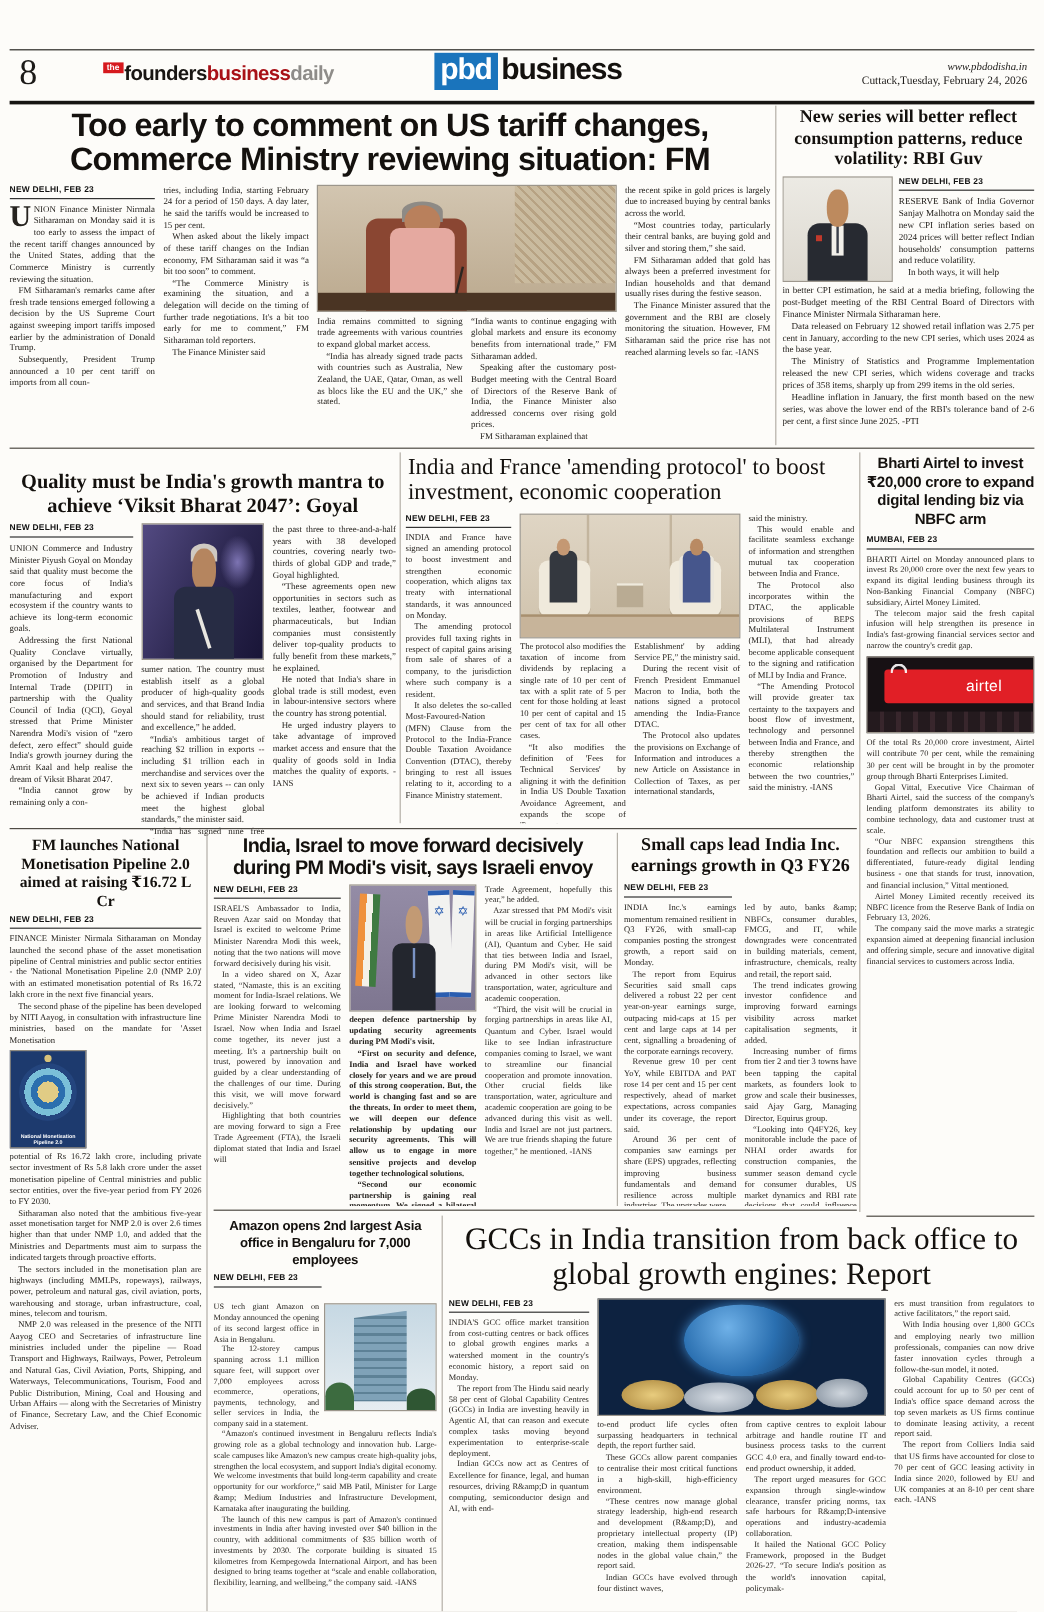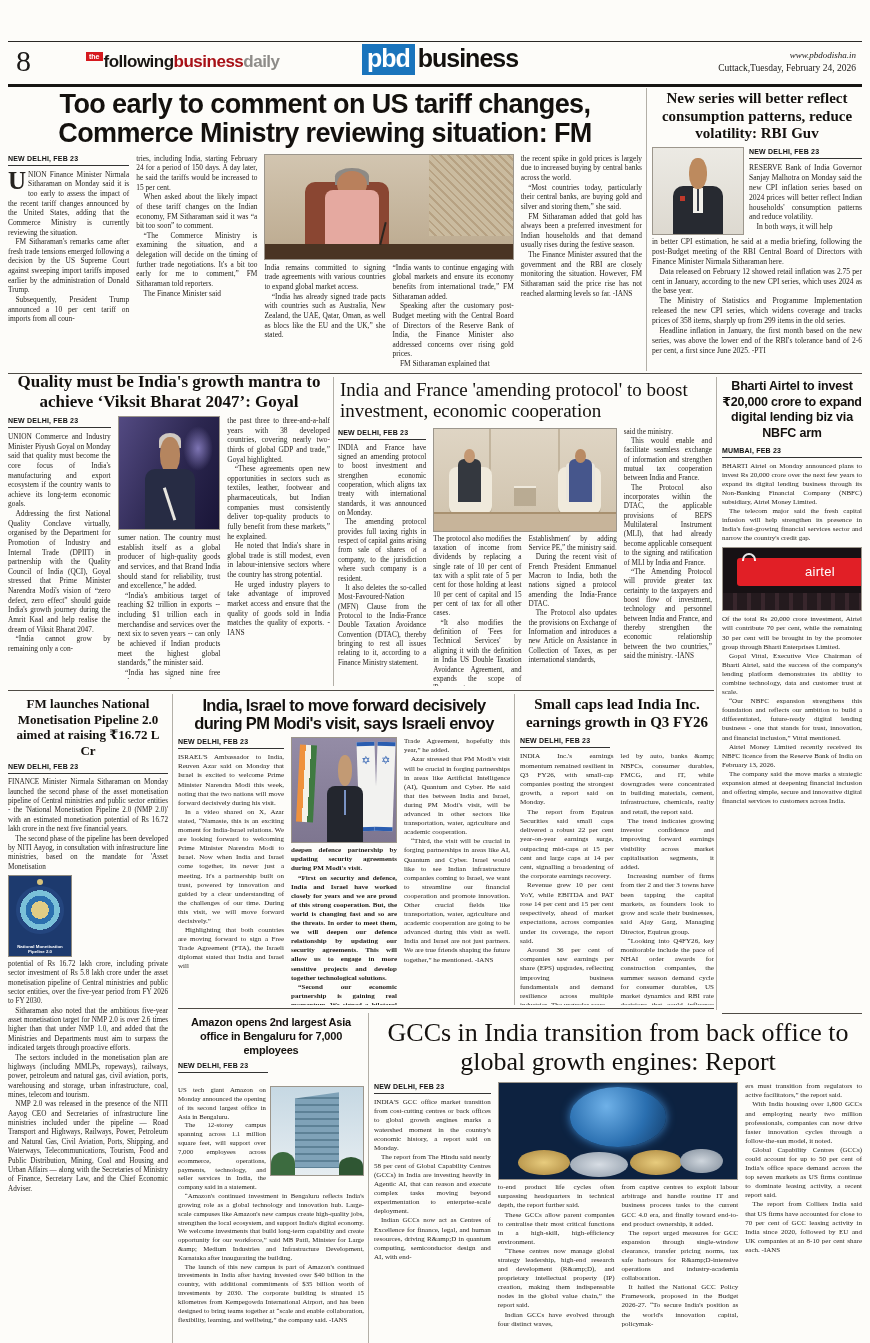--- a/index.html
+++ b/index.html
@@ -136,21 +136,21 @@
   .rbi-photo{flex:0 0 90px;height:86px;}
 </style>
 </head>
 <body>
 
 <div class="page">
 
   <div class="hr" style="left:8px;top:41px;width:854px;background:#2a2825;"></div>
   <div class="mast-pagenum">8</div>
   <div class="mast-logo">
-    <span class="the-box">the</span><span class="lg-political">following</span><span class="lg-business">business</span><span class="lg-daily">daily</span>
+    <span class="the-box">the</span><span class="lg-political">founders</span><span class="lg-business">business</span><span class="lg-daily">daily</span>
   </div>
   <div class="pbd-wrap">
     <span class="pbd-box">pbd</span><span class="pbd-biz">business</span>
   </div>
   <div class="mast-right">
     <div class="mast-site">www.pbdodisha.in</div>
     <div class="mast-date">Cuttack,Tuesday, February 24, 2026</div>
   </div>
   <div class="hr thick" style="left:8px;top:84px;width:854px;"></div>
 
@@ -206,21 +206,21 @@
       </div>
     </div>
     <div class="body" style="font-size:7.6px;margin-top:2px;">in better CPI estimation, he said at a media briefing, following the post-Budget meeting of the RBI Central Board of Directors with Finance Minister Nirmala Sitharaman here.
  Data released on February 12 showed retail inflation was 2.75 per cent in January, according to the new CPI series, which uses 2024 as the base year.
  The Ministry of Statistics and Programme Implementation released the new CPI series, which widens coverage and tracks prices of 358 items, sharply up from 299 items in the old series.
  Headline inflation in January, the first month based on the new series, was above the lower end of the RBI's tolerance band of 2-6 per cent, a first since June 2025. -PTI</div>
   </div>
 
   <div class="hr" style="left:8px;top:373px;width:854px;"></div>
 
-  <div class="art" style="left:8px;top:370px;width:322px;height:309px;">
+  <div class="art" style="left:8px;top:390px;width:322px;height:309px;">
     <div class="hl-serif" style="font-size:17px;font-weight:700;line-height:1.15;margin:2px 0 5px 0;">Quality must be India's growth mantra to achieve ‘Viksit Bharat 2047’: Goyal</div>
     <div class="cols go-cols">
       <div class="go-c1">
         <div class="dateline">NEW DELHI, FEB 23</div>
         <div class="body">UNION Commerce and Industry Minister Piyush Goyal on Monday said that quality must become the core focus of India's manufacturing and export ecosystem if the country wants to achieve its long-term economic goals.
  Addressing the first National Quality Conclave virtually, organised by the Department for Promotion of Industry and Internal Trade (DPIIT) in partnership with the Quality Council of India (QCI), Goyal stressed that Prime Minister Narendra Modi's vision of “zero defect, zero effect” should guide India's growth journey during the Amrit Kaal and help realise the dream of Viksit Bharat 2047.
  “India cannot grow by remaining only a con-</div>
       </div>
       <div class="photo ph-goyal go-img">
         <div class="glow"></div>

